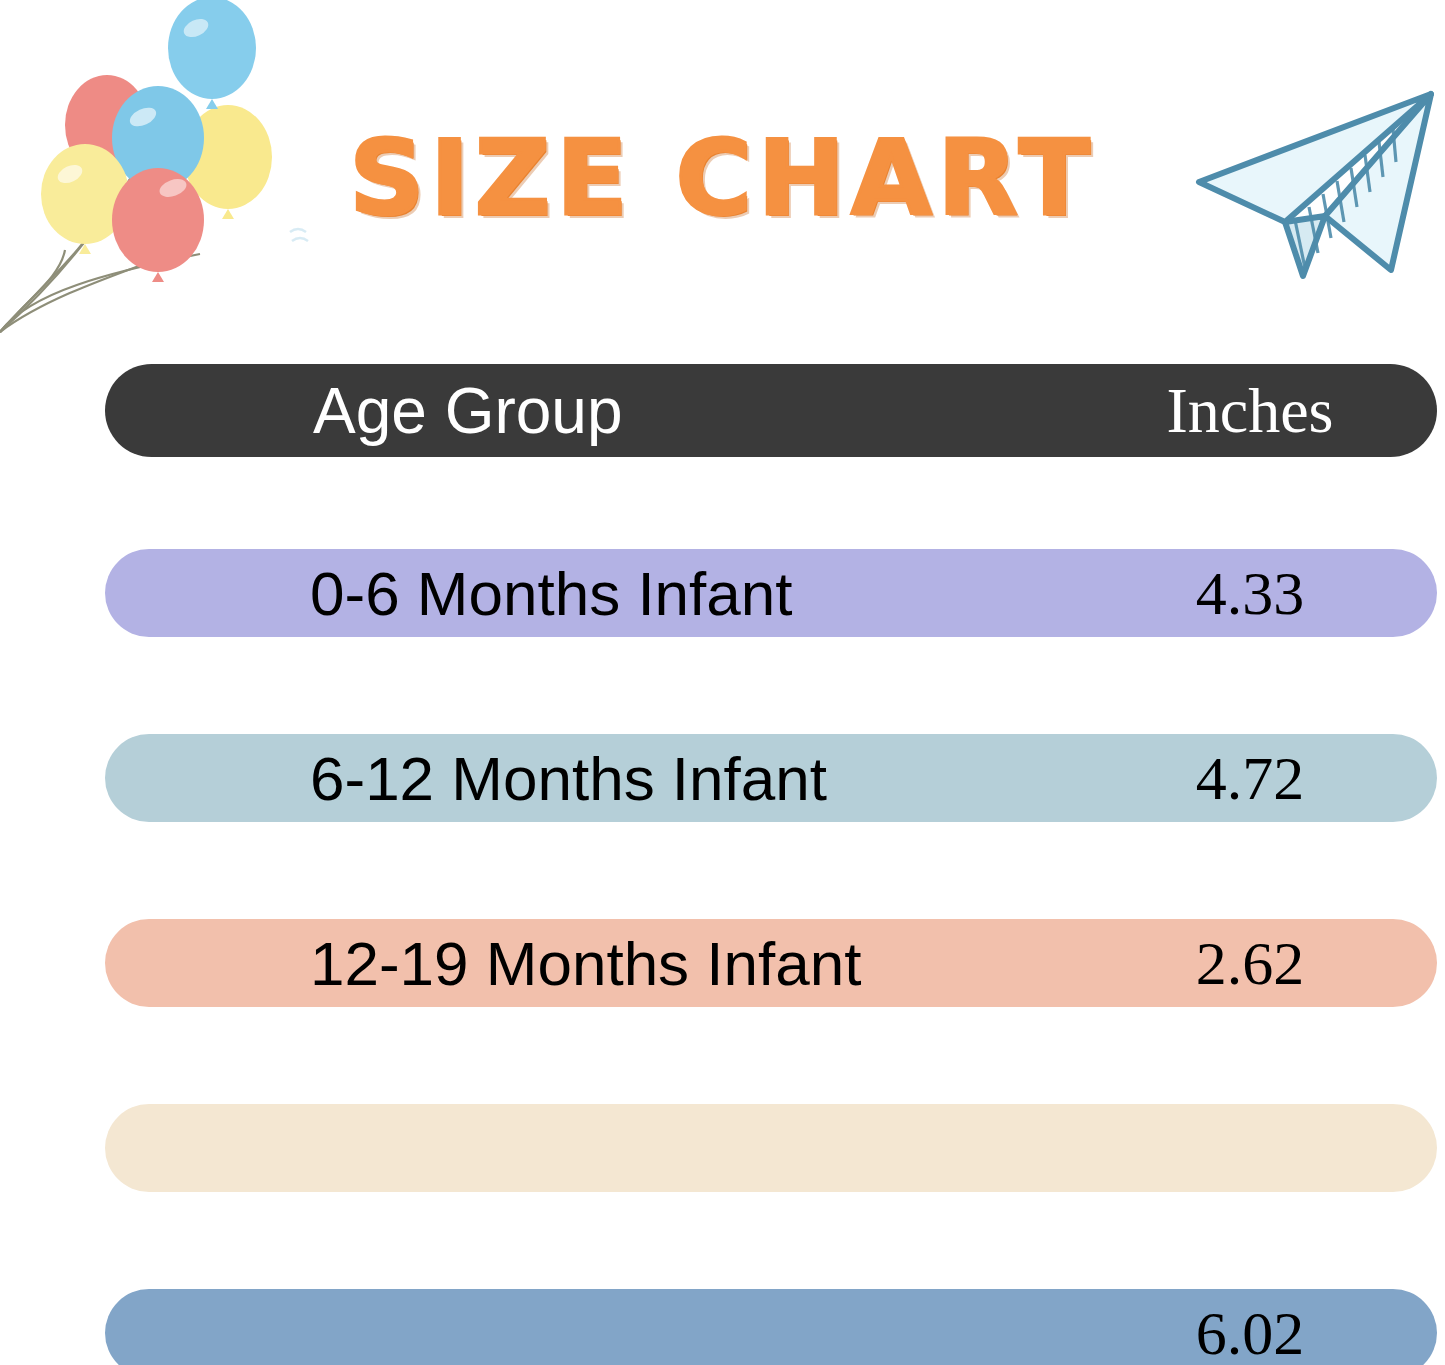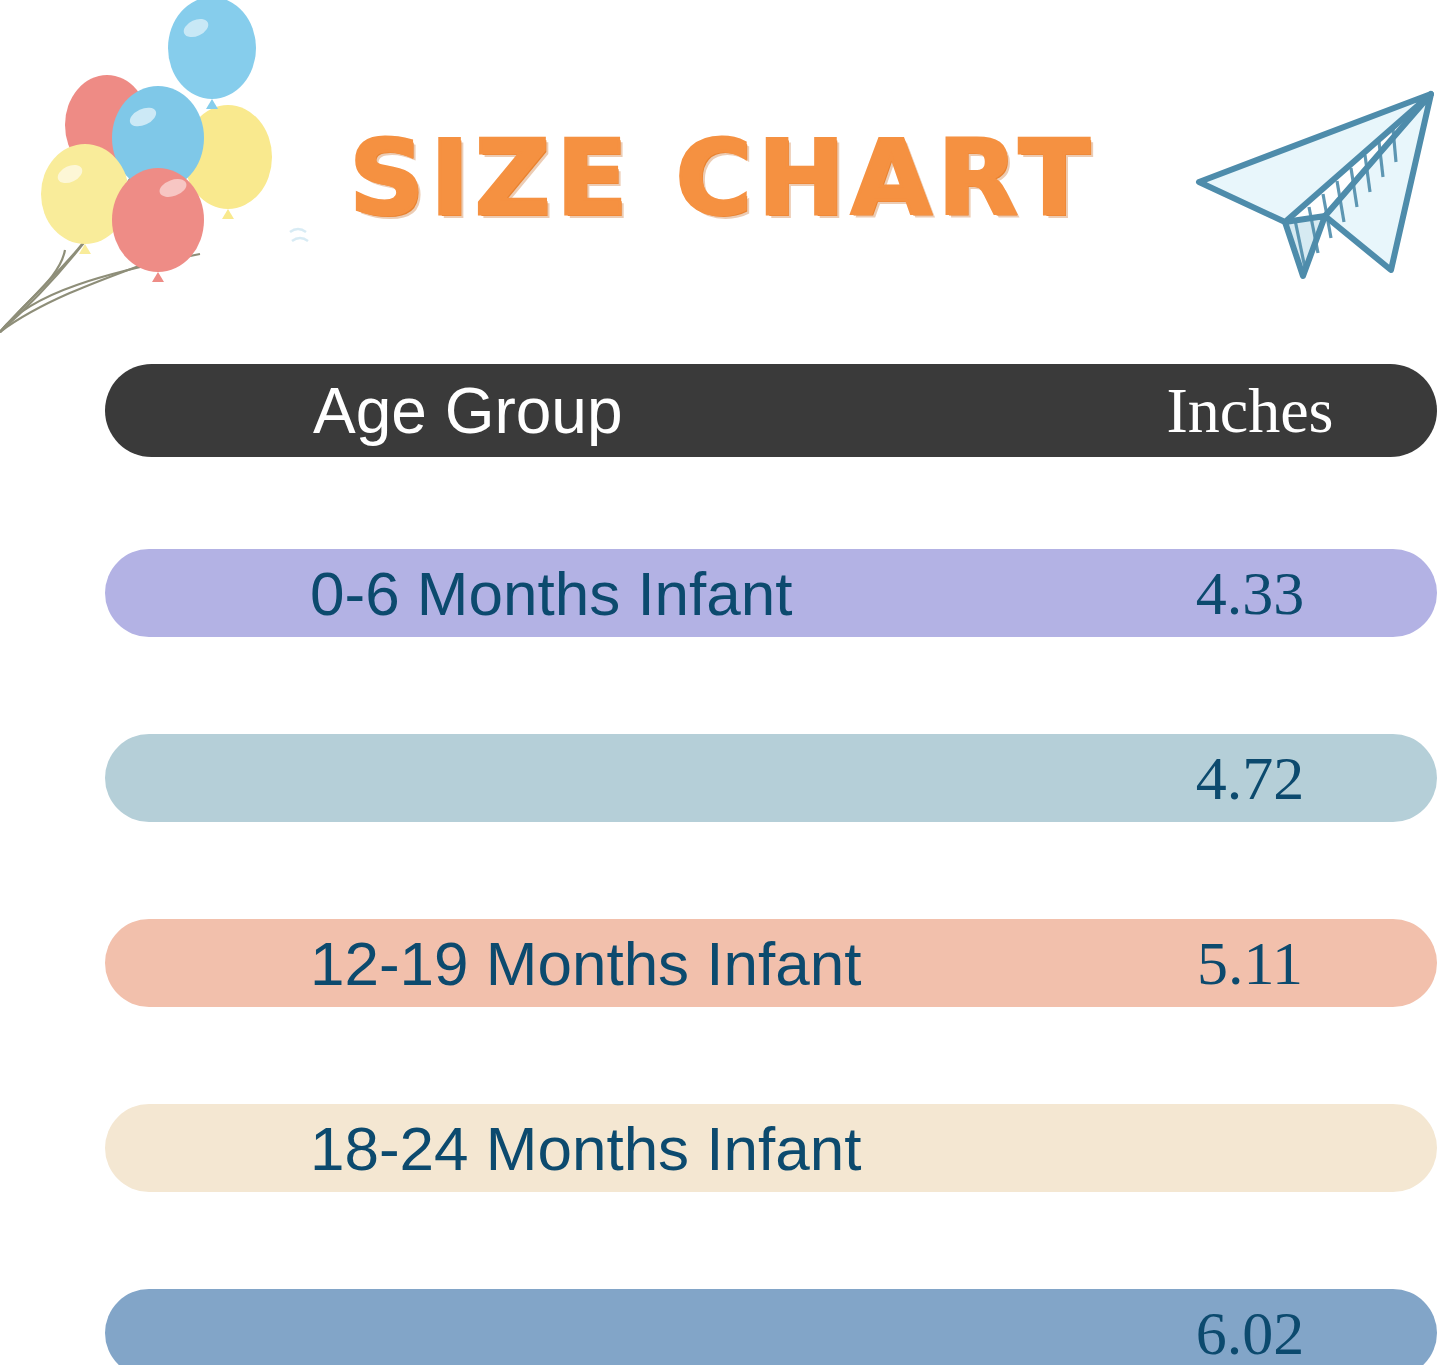--- a/index.html
+++ b/index.html
@@ -80,21 +80,21 @@
   .bar:last-child { margin-bottom: 0; }
 
   .header-bar {
     background: #3A3A3A;
   }
 
   .cell-label {
     position: absolute;
     white-space: nowrap;
     font-size: 62px;
-    color: #0c4a6e;
+    color: #000000;
   }
   .header-bar .cell-label {
     color: #ffffff;
     font-size: 64px;
   }
 
   .col-age  { left: 205px; }
   .col-inch { left: 1000px; width: 290px; text-align: center; font-family: Liberation Serif, serif; }
 
   .header-bar .col-age  { left: 208px; }
@@ -179,29 +179,29 @@
     <span class="cell-label col-age">Age Group</span>
     <span class="cell-label col-inch">Inches</span>
   </div>
 
   <div class="bar row" style="background: rgb(179, 178, 228);">
     <span class="cell-label col-age">0-6 Months Infant</span>
     <span class="cell-label col-inch">4.33</span>
   </div>
 
   <div class="bar row" style="background: rgb(181, 207, 216);">
+    <span class="cell-label col-age">6-12 Months Infant</span>
     <span class="cell-label col-inch">4.72</span>
   </div>
 
   <div class="bar row" style="background: rgb(242, 192, 172);">
     <span class="cell-label col-age">12-19 Months Infant</span>
-    <span class="cell-label col-inch">5.11</span>
+    <span class="cell-label col-inch">2.62</span>
   </div>
 
   <div class="bar row" style="background: rgb(244, 231, 210);">
-    <span class="cell-label col-age">18-24 Months Infant</span>
   </div>
 
   <div class="bar row" style="background: rgb(130, 165, 200);">
     <span class="cell-label col-inch">6.02</span>
   </div>
 
 </div>
 
 </body></html>

